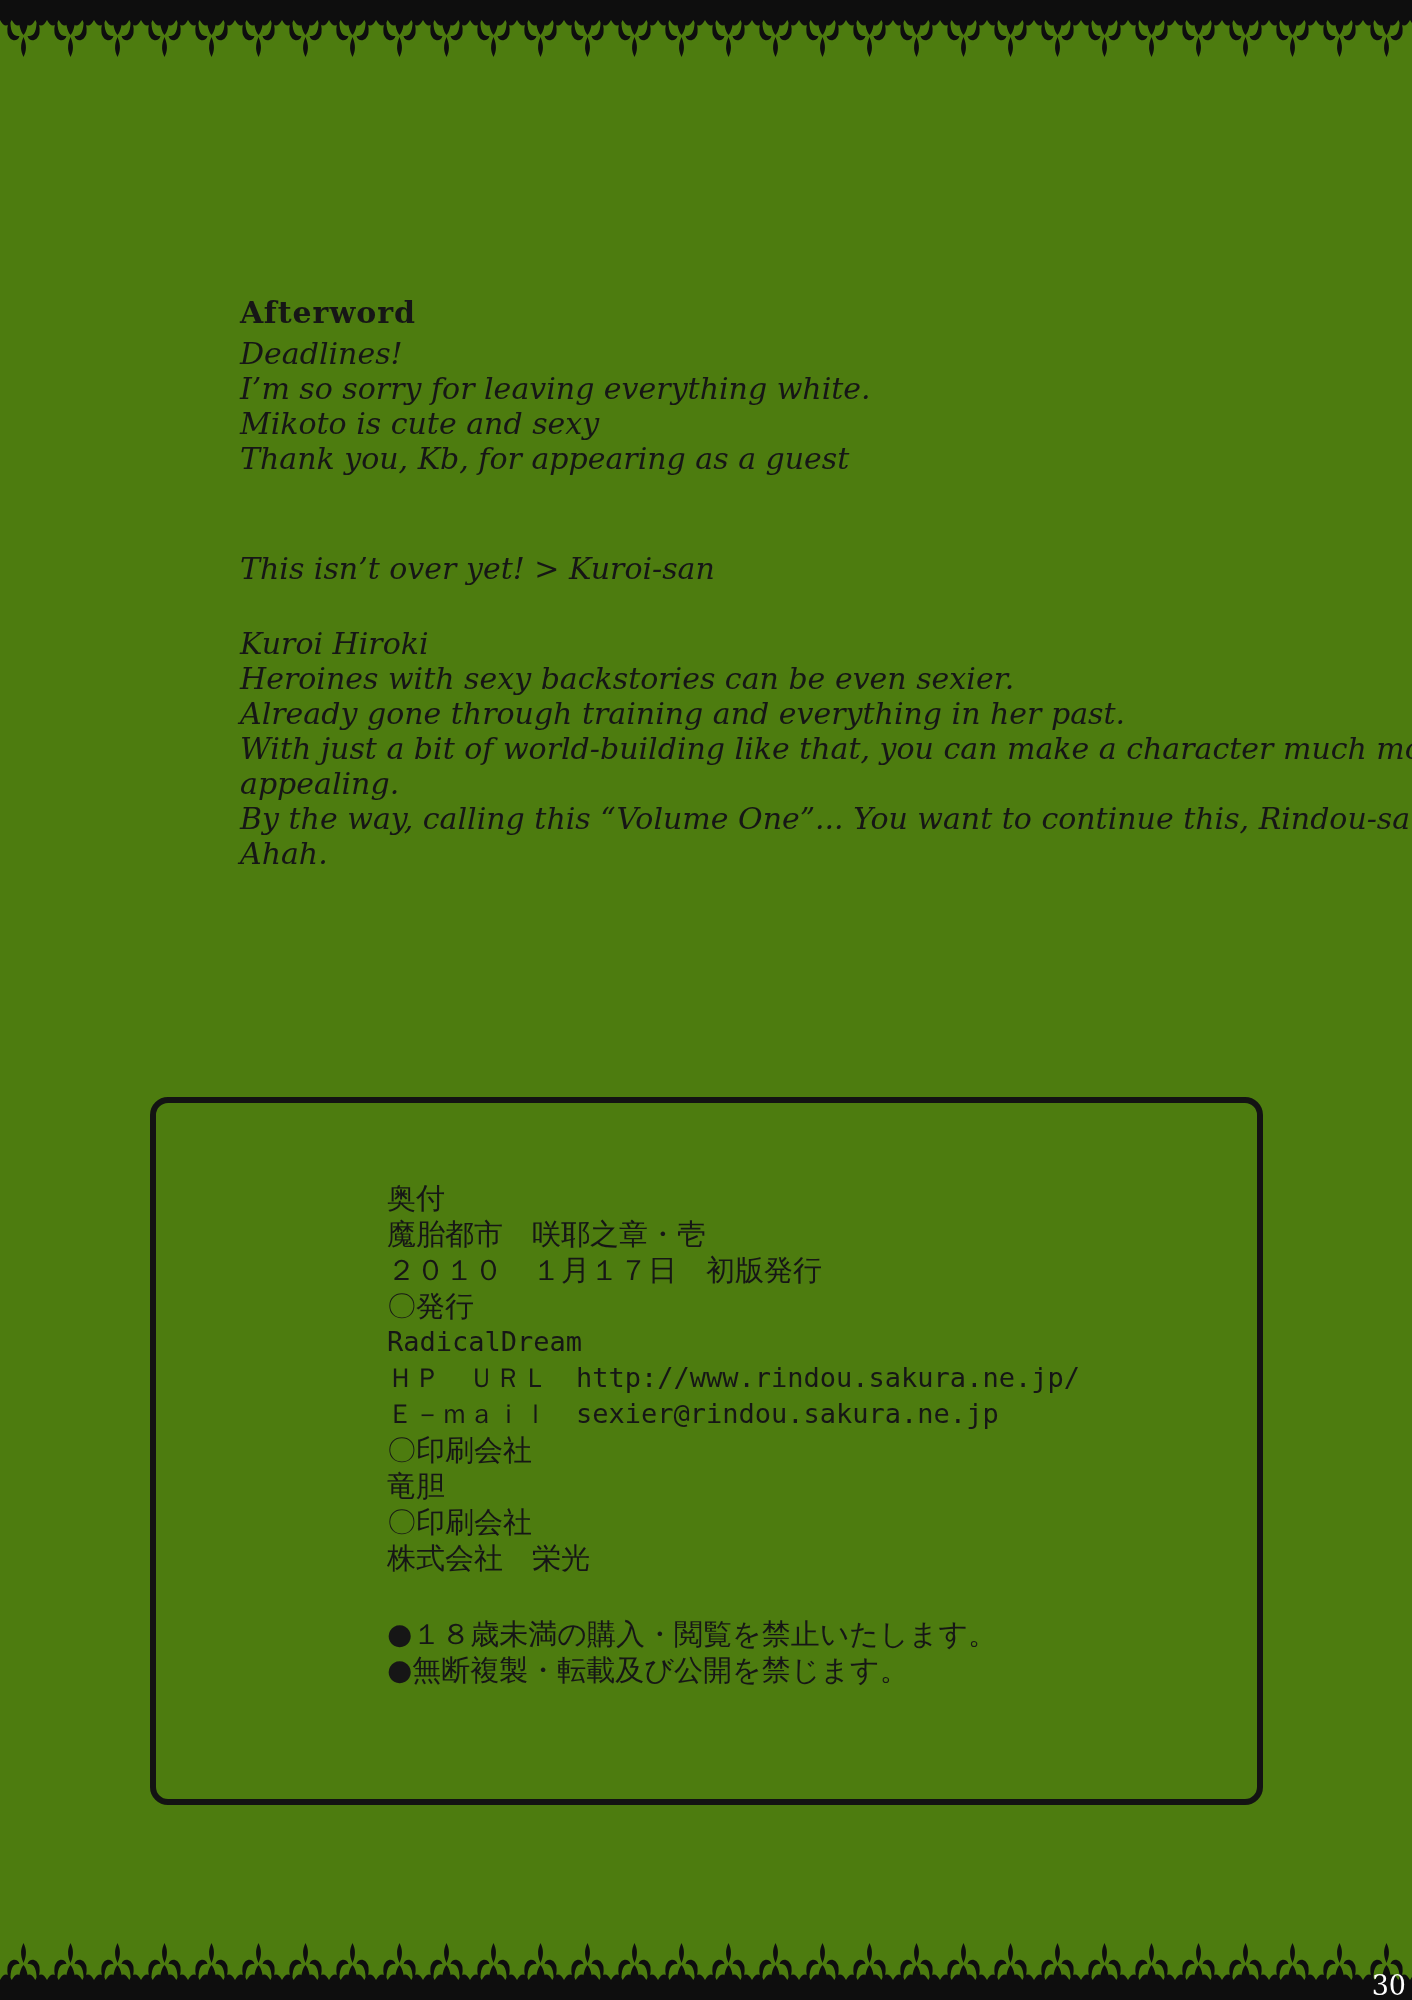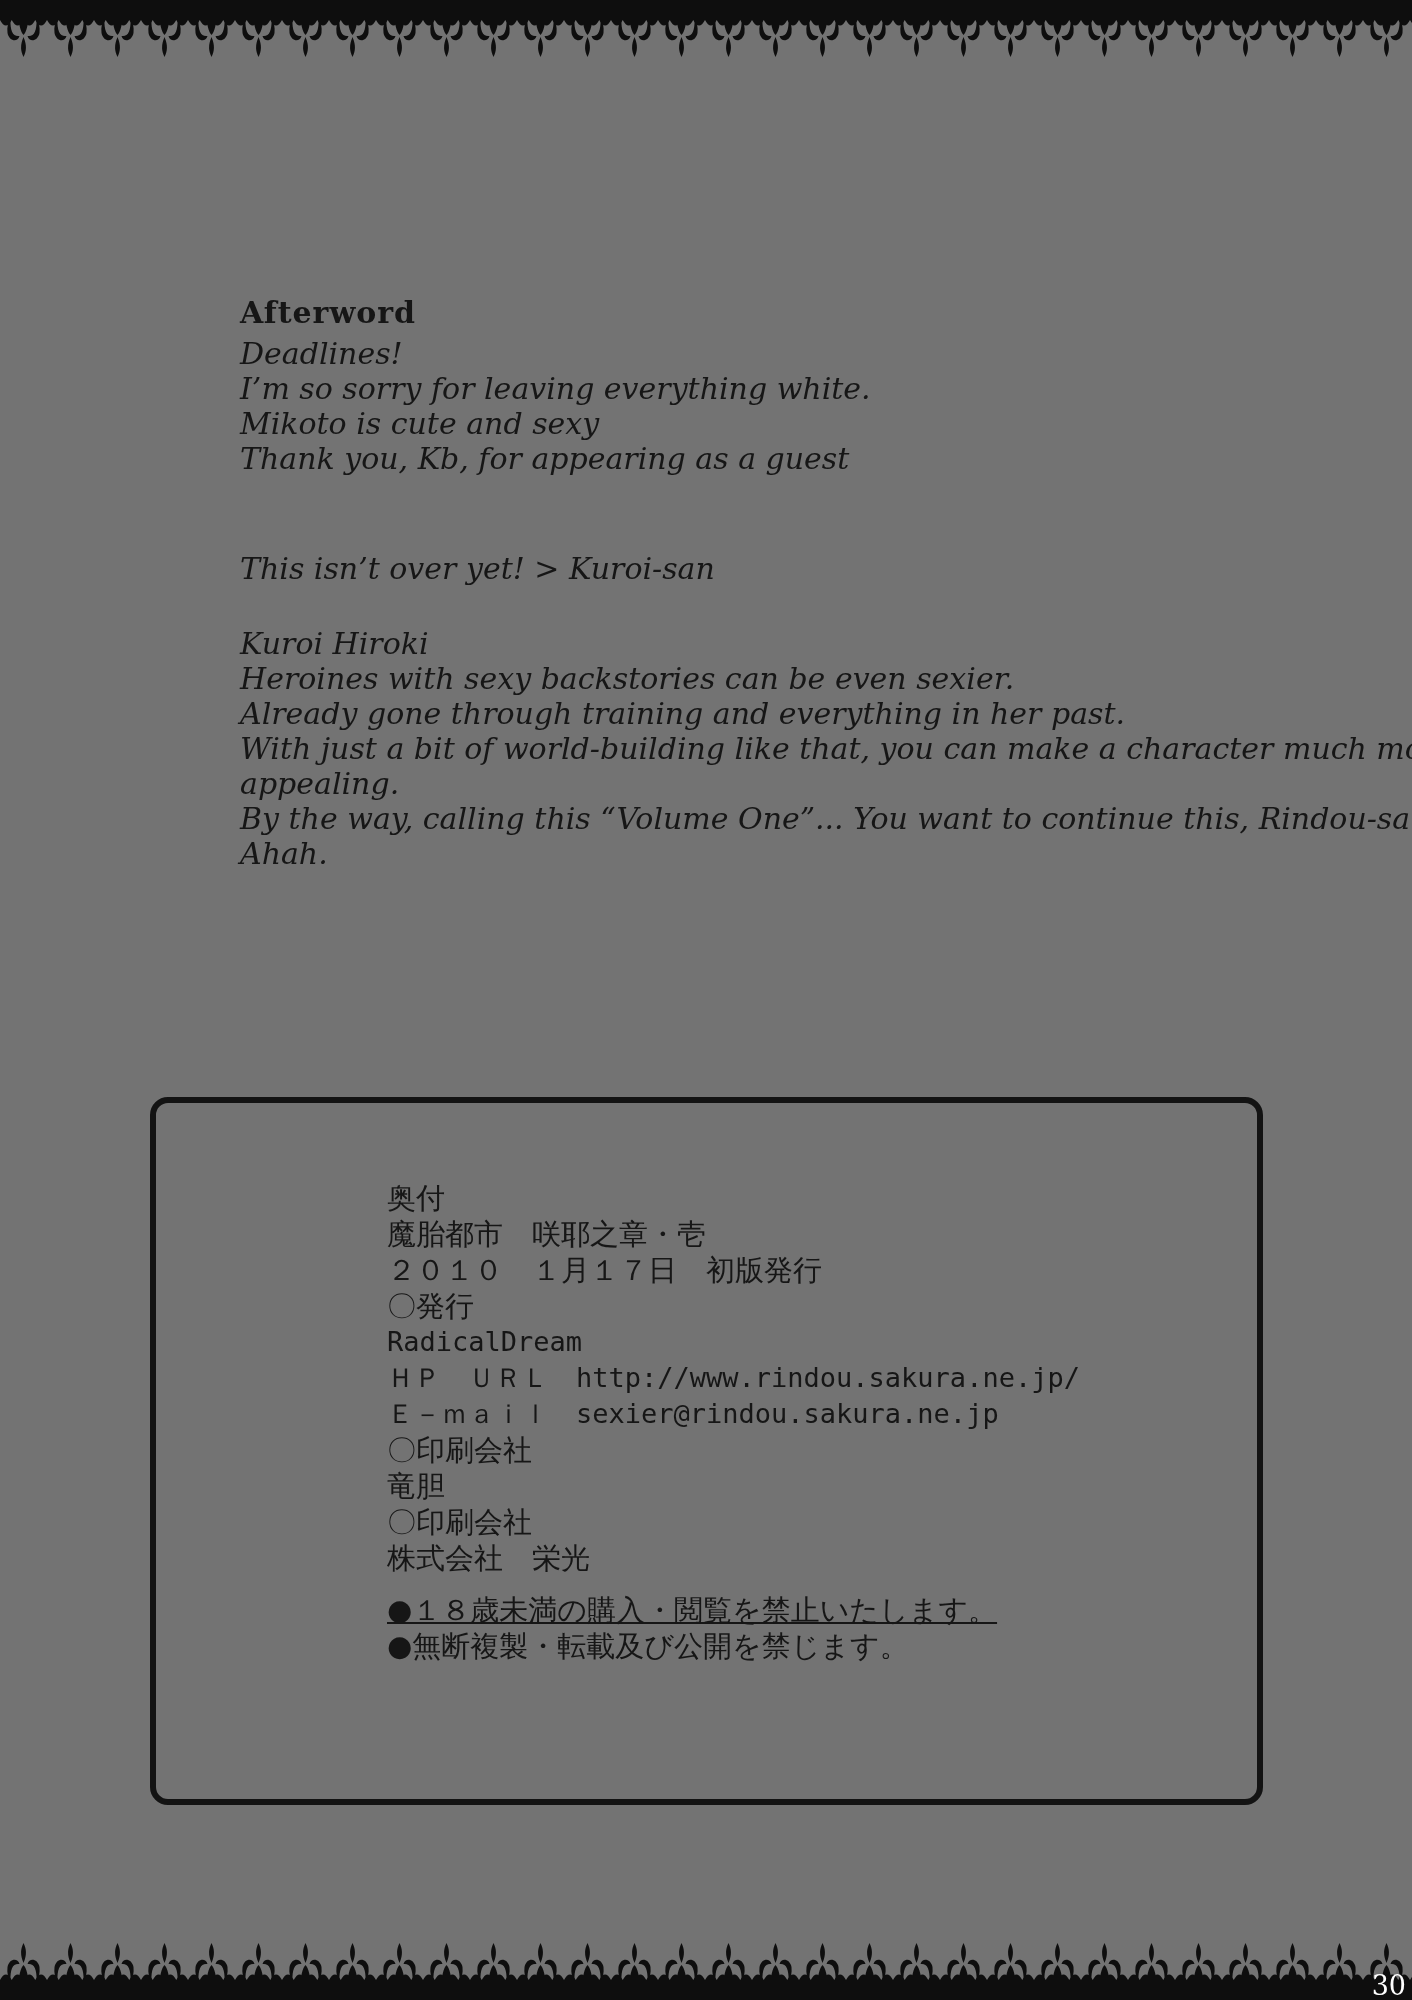--- a/index.html
+++ b/index.html
@@ -1,20 +1,20 @@
 <!DOCTYPE html>
 <html><head>
 <meta charset="utf-8">
 <style>
   html,body{margin:0;padding:0;background:#e8e8e6;}
   .page{
     position:relative;
     width:1412px;height:2000px;
     margin:0 auto;
-    background:#737373;
+    background:#4d7c0f;
     overflow:hidden;
     font-family:"DejaVu Serif","Liberation Serif",serif;
     color:#161616;
   }
   
   .border-svg{position:absolute;left:0;display:block;}
   .border-top{top:0;}
   .border-bottom{bottom:0;}
   
   .afterword{
@@ -37,21 +37,21 @@
     box-sizing:border-box;
   }
   .colophon-inner{
     position:absolute;left:231px;top:77px;
   }
   .co-line{
     font-size:29px;line-height:36px;white-space:nowrap;
     font-family:"DejaVu Serif","Liberation Serif",serif;
   }
   .co-line.mono{font-family:"DejaVu Sans Mono","Liberation Mono",monospace;font-size:27px;}
-  .co-line.warn1{margin-top:16px;text-decoration:underline;}
+  .co-line.warn1{margin-top:40px;}
   
   .page-number{
     position:absolute;right:6px;bottom:1px;
     color:#ffffff;font-size:27px;line-height:27px;
     font-family:"DejaVu Serif","Liberation Serif",serif;
     z-index:5;
   }
 </style>
 </head>
 <body>

